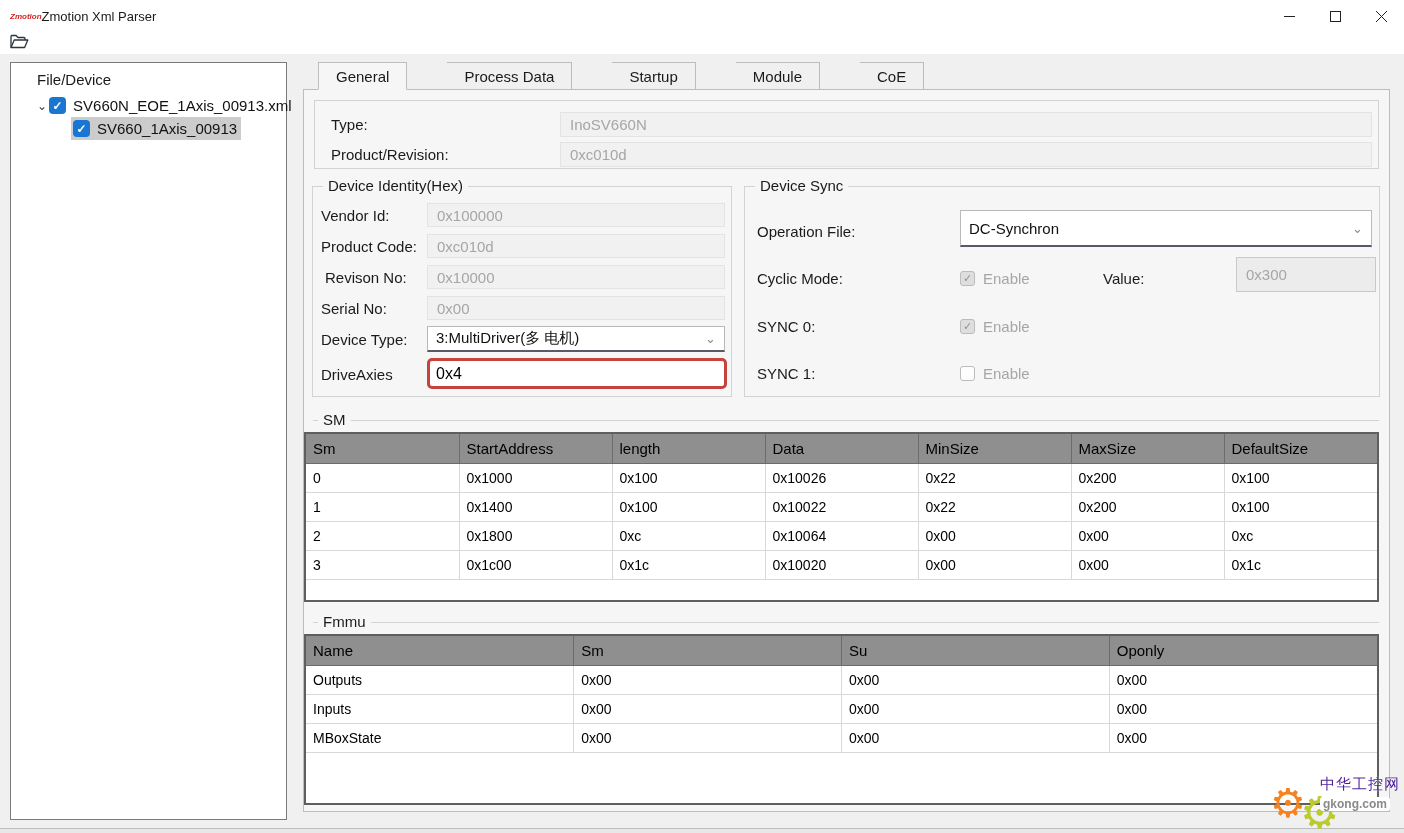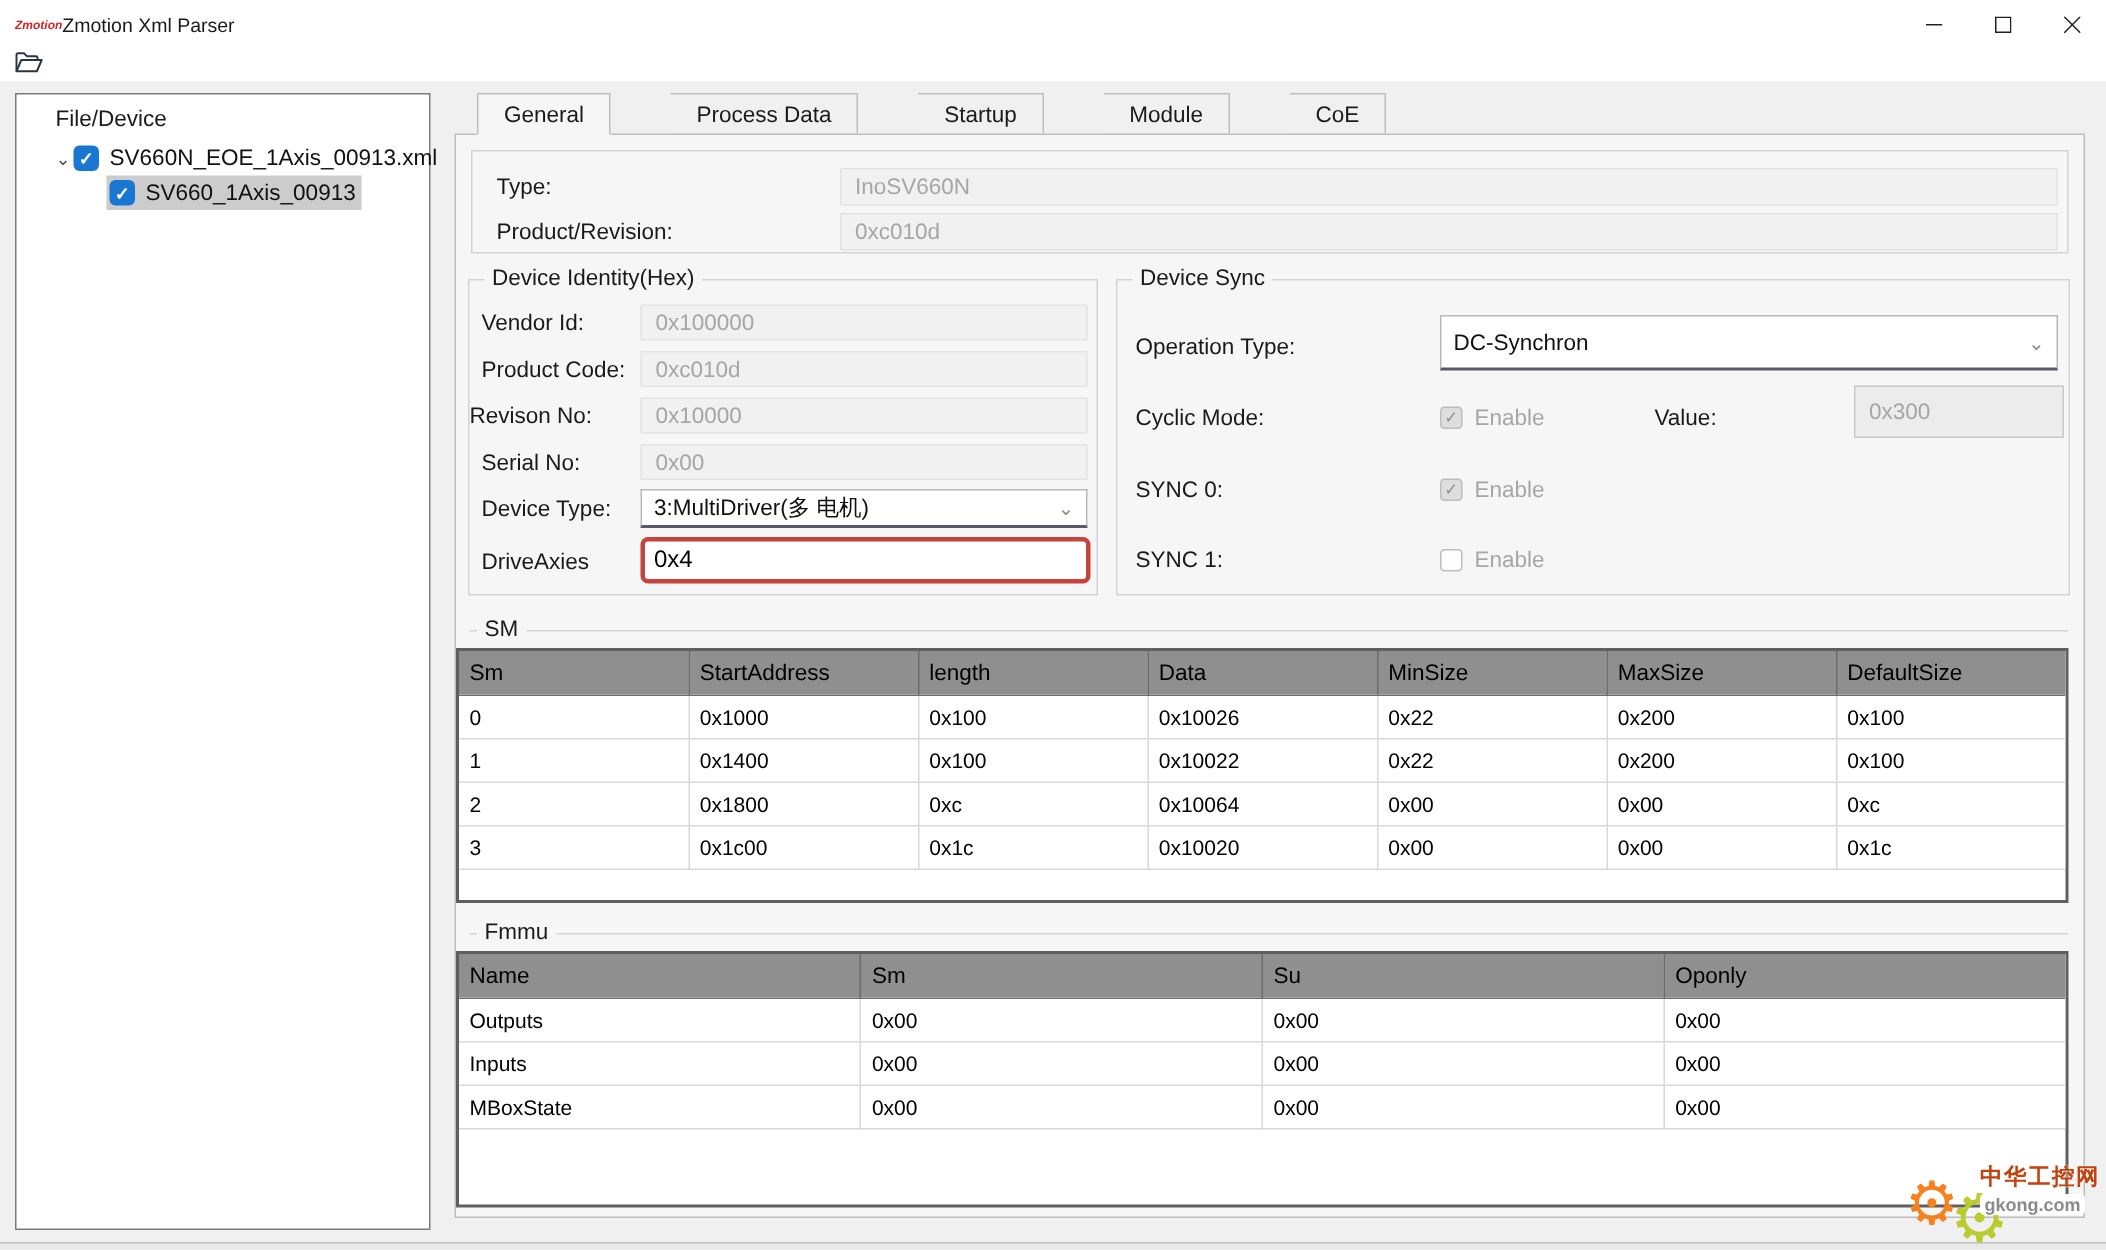--- a/index.html
+++ b/index.html
@@ -64,21 +64,21 @@
   table.grid { width:100%; border-collapse:collapse; table-layout:fixed; }
   table.grid th { background:#8f8f8f; color:#000; font-weight:normal; text-align:left; font-size:15px; height:29px; padding:0 0 0 7px; border-right:1px solid #6c6c6c; border-bottom:1px solid #6c6c6c; }
   table.grid th:last-child { border-right:none; }
   table.grid td { background:#ffffff; color:#000; font-size:14px; height:29px; padding:0 0 0 7px; border-right:1px solid #d8d8d8; border-bottom:1px solid #d8d8d8; }
   table.grid td:last-child { border-right:none; }
   
   .watermark { position:absolute; right:6px; bottom:2px; width:150px; height:64px; z-index:9; }
   .gear1 { position:absolute; left:22px; top:16px; font-size:40px; color:#f5821f; line-height:40px; }
   .gear2 { position:absolute; left:52px; top:26px; font-size:44px; color:#b9cb2d; line-height:40px; }
   .wm-text { position:absolute; left:72px; top:8px; text-align:left; }
-  .wm-cn { font-size:15px; font-weight:bold; color:#c2410c; letter-spacing:1px; white-space:nowrap; text-shadow:0 0 2px #ffffff; }
+  .wm-cn { font-size:15px; font-weight:normal; color:#4c1d95; letter-spacing:1px; white-space:nowrap; text-shadow:0 0 2px #ffffff; }
   .wm-en { font-size:12px; font-weight:bold; color:#8a8a8a; background:#ffffff; border-radius:3px; padding:0 3px; display:inline-block; margin-top:2px; }
 </style>
 </head>
 <body>
 
 <div class="titlebar">
   <span class="titlebar-logo">Zmotion</span>
   <span class="titlebar-title">Zmotion Xml Parser</span>
   <div class="win-controls">
     <div class="win-btn">
@@ -169,21 +169,21 @@
     <div class="field-row" style="left:8px; top:20px;">
         <span class="lbl">Vendor Id:</span>
       </div>
     <div class="inp-dis" style="position:absolute; left:114px; top:16px; width:298px; height:24px;">0x100000</div>
 
     <div class="field-row" style="left:8px; top:51px;">
         <span class="lbl">Product Code:</span>
       </div>
     <div class="inp-dis" style="position:absolute; left:114px; top:47px; width:298px; height:24px;">0xc010d</div>
 
-    <div class="field-row" style="left:0; top:82px;">
+    <div class="field-row" style="left:12px; top:82px;">
         <span class="lbl">Revison No:</span>
       </div>
     <div class="inp-dis" style="position:absolute; left:114px; top:78px; width:298px; height:24px;">0x10000</div>
 
     <div class="field-row" style="left:8px; top:113px;">
         <span class="lbl">Serial No:</span>
       </div>
     <div class="inp-dis" style="position:absolute; left:114px; top:109px; width:298px; height:24px;">0x00</div>
 
     <div class="field-row" style="left:8px; top:144px;">
@@ -197,21 +197,21 @@
     <div class="field-row" style="left:8px; top:179px;">
         <span class="lbl">DriveAxies</span>
       </div>
     <div class="red-input" style="position:absolute; left:114px; top:171px; width:300px; height:31px;">0x4</div>
   </div>
 
   <div class="group sync">
     <span class="group-title">Device Sync</span>
 
     <div class="field-row" style="left:12px; top:36px;">
-        <span class="lbl">Operation Type:</span>
+        <span class="lbl">Operation File:</span>
       </div>
     <div class="combo" style="position:absolute; left:215px; top:23px; width:412px; height:37px;">
       <span>DC-Synchron</span>
       <span class="chev">⌄</span>
     </div>
 
     <div class="field-row" style="left:12px; top:83px;">
         <span class="lbl">Cyclic Mode:</span>
       </div>
     <div class="field-row" style="left:215px; top:83px;">

